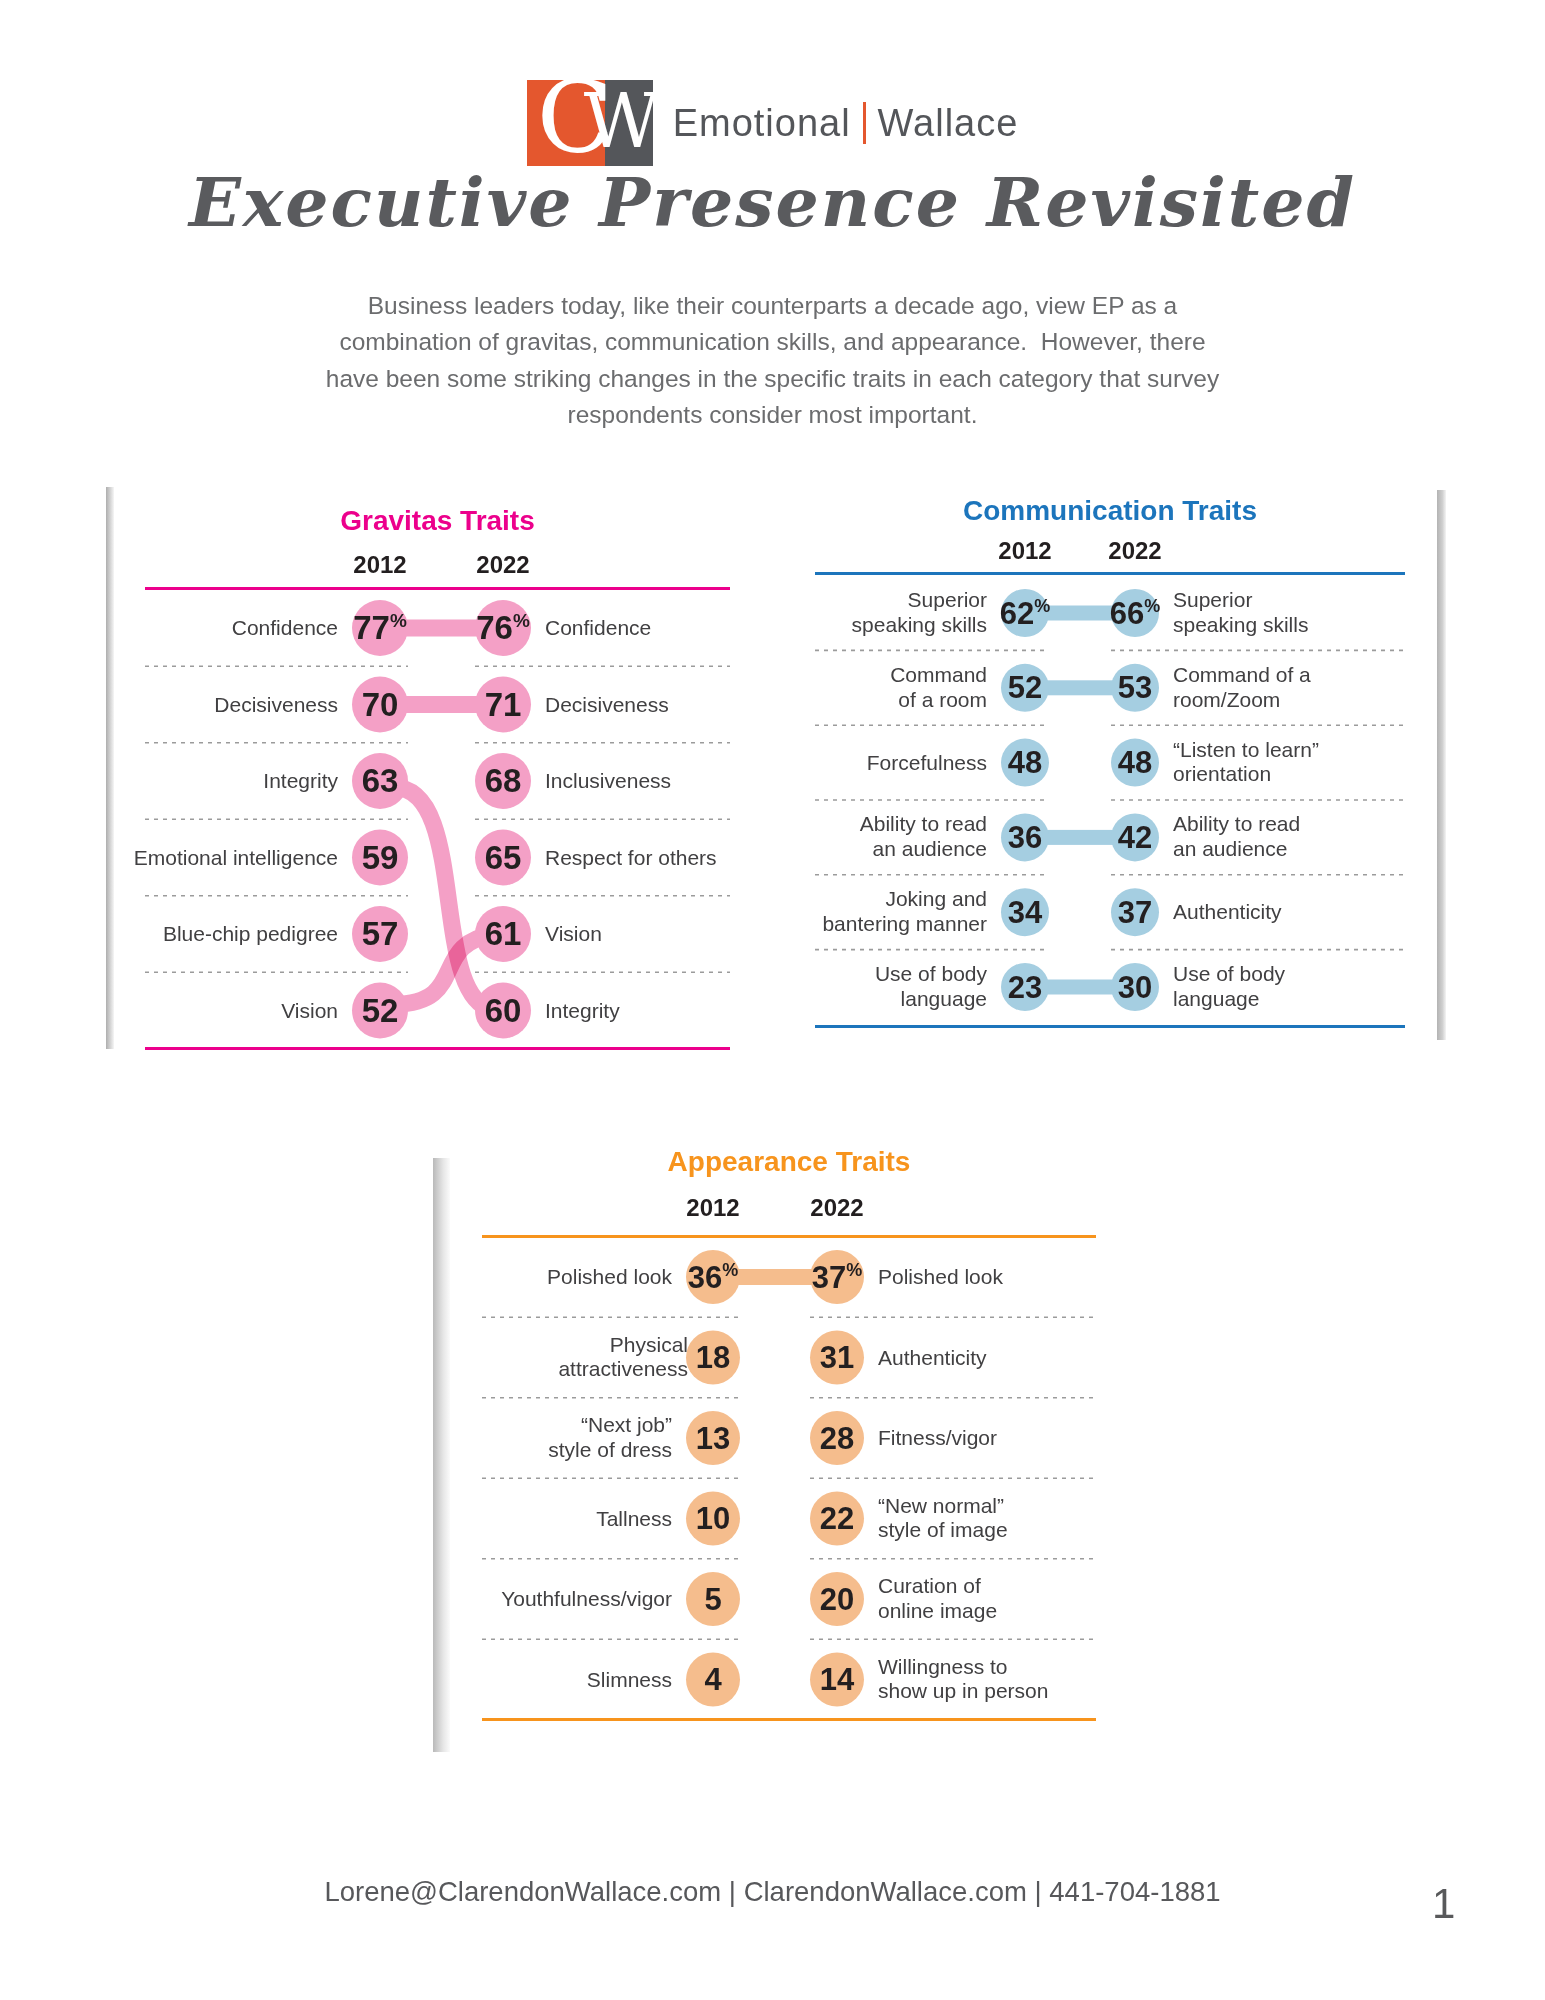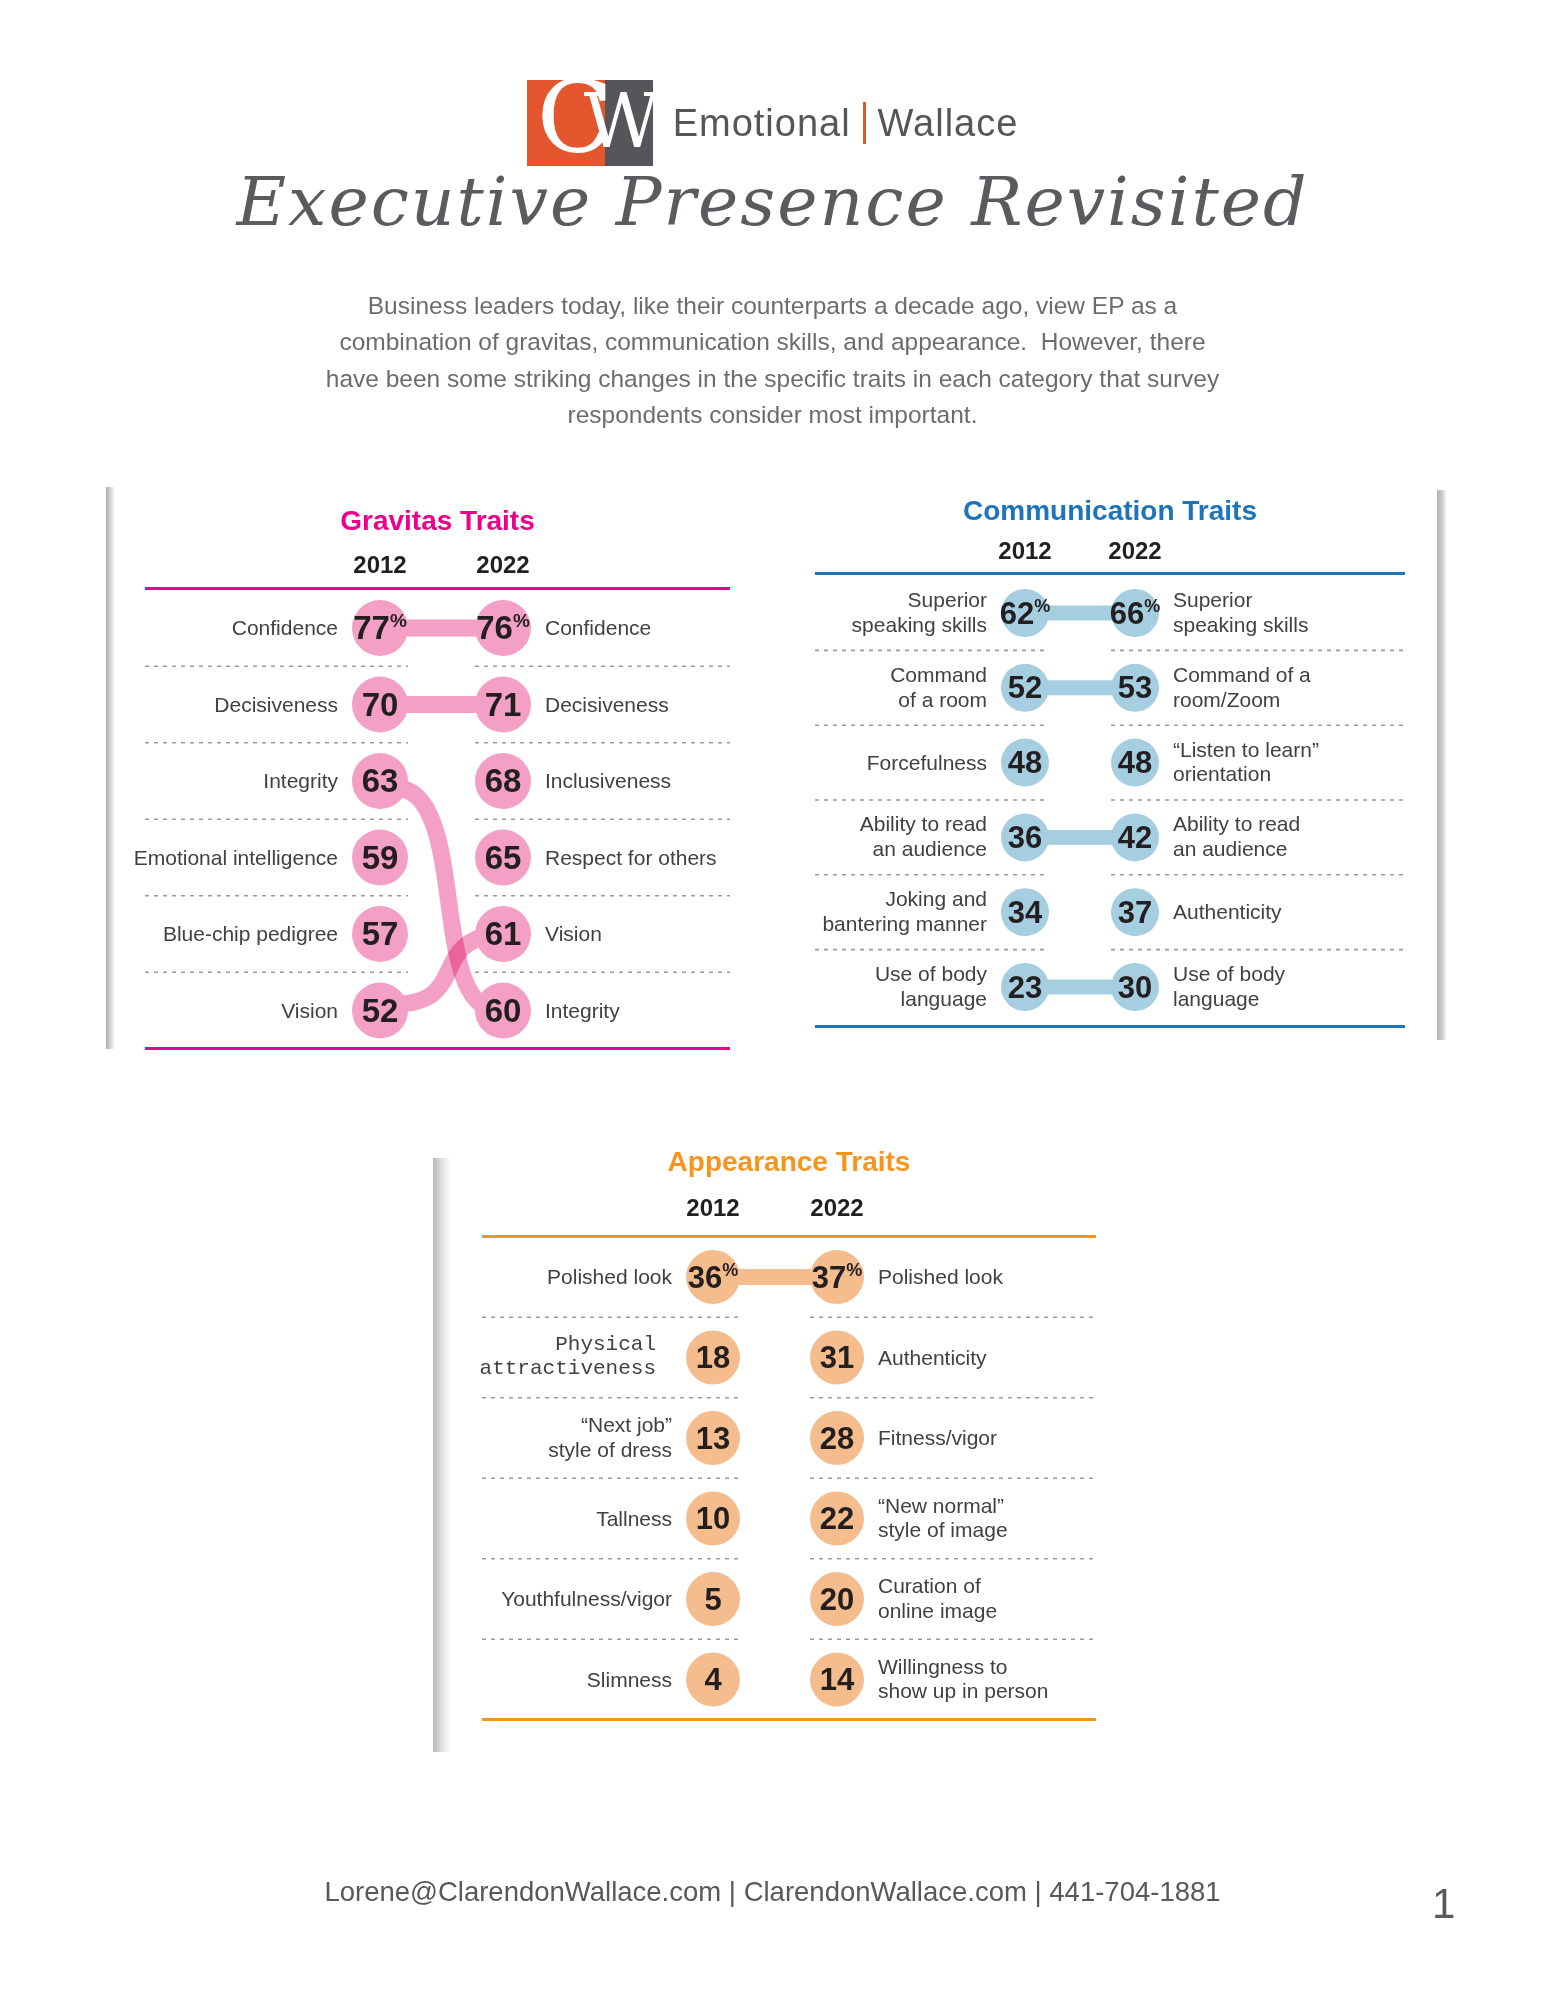--- a/index.html
+++ b/index.html
@@ -13,21 +13,21 @@
   .box-c{position:absolute;left:0;top:0;width:78px;height:86px;}
   .box-w{position:absolute;left:78px;top:0;width:48px;height:86px;}
   .logo-c{position:absolute;left:10px;top:-12px;font-family:"DejaVu Serif",serif;
           font-size:100px;line-height:1;color:#fff;}
   .logo-w{position:absolute;left:57px;top:4px;font-family:"DejaVu Serif",serif;
           font-size:74px;line-height:1;color:#fff;}
   .wordmark{display:flex;align-items:center;font-size:38px;color:#54565A;letter-spacing:1px;}
   .brand-divider{display:inline-block;width:3px;height:42px;margin:0 12px;}
 
   .script-title{position:absolute;top:148px;left:0;width:100%;margin:0;text-align:center;
-                font-family:cursive,"DejaVu Serif",serif;font-style:italic;font-weight:400;
+                font-family:cursive,"DejaVu Serif",serif;font-style:italic;font-weight:700;
                 font-size:68px;line-height:1.6;color:#5a5b5e;letter-spacing:2px;}
   .intro{position:absolute;top:288px;left:0;width:100%;margin:0;text-align:center;
          font-size:24.5px;line-height:1.48;color:#6B6C6E;white-space:pre-wrap;}
 
   
   .chart{position:absolute;}
   .chart-title{position:absolute;text-align:center;font-weight:bold;font-size:28px;}
   .col-head{position:absolute;width:120px;text-align:center;font-weight:bold;
             font-size:24px;color:#231F20;}
   .rule{position:absolute;height:3px;}
@@ -246,21 +246,21 @@
         <text x="279" y="479.54" text-anchor="middle" font-size="31"><tspan>5</tspan></text>
         <circle cx="403" cy="469" r="27" fill="#F5BD8D"></circle>
         <text x="403" y="479.54" text-anchor="middle" font-size="31"><tspan>20</tspan></text>
         <circle cx="279" cy="549.5" r="27" fill="#F5BD8D"></circle>
         <text x="279" y="560.04" text-anchor="middle" font-size="31"><tspan>4</tspan></text>
         <circle cx="403" cy="549.5" r="27" fill="#F5BD8D"></circle>
         <text x="403" y="560.04" text-anchor="middle" font-size="31"><tspan>14</tspan></text>
       </svg>
       <div class="row-label left" style="left: 40px; top: 147px; width: 198px;">Polished look</div>
       <div class="row-label right" style="left: 444px; top: 147px; width: 236px;">Polished look</div>
-      <div class="row-label left" style="left: 24px; top: 227.5px; width: 198px; font-family: Liberation Mono, monospace;">Physical
+      <div class="row-label left" style="left: 56px; top: 227.5px; width: 198px;">Physical
 attractiveness</div>
       <div class="row-label right" style="left: 444px; top: 227.5px; width: 236px;">Authenticity</div>
       <div class="row-label left" style="left: 40px; top: 308px; width: 198px;">“Next job”
 style of dress</div>
       <div class="row-label right" style="left: 444px; top: 308px; width: 236px;">Fitness/vigor</div>
       <div class="row-label left" style="left: 40px; top: 388.5px; width: 198px;">Tallness</div>
       <div class="row-label right" style="left: 444px; top: 388.5px; width: 236px;">“New normal”
 style of image</div>
       <div class="row-label left" style="left: 40px; top: 469px; width: 198px;">Youthfulness/vigor</div>
       <div class="row-label right" style="left: 444px; top: 469px; width: 236px;">Curation of

